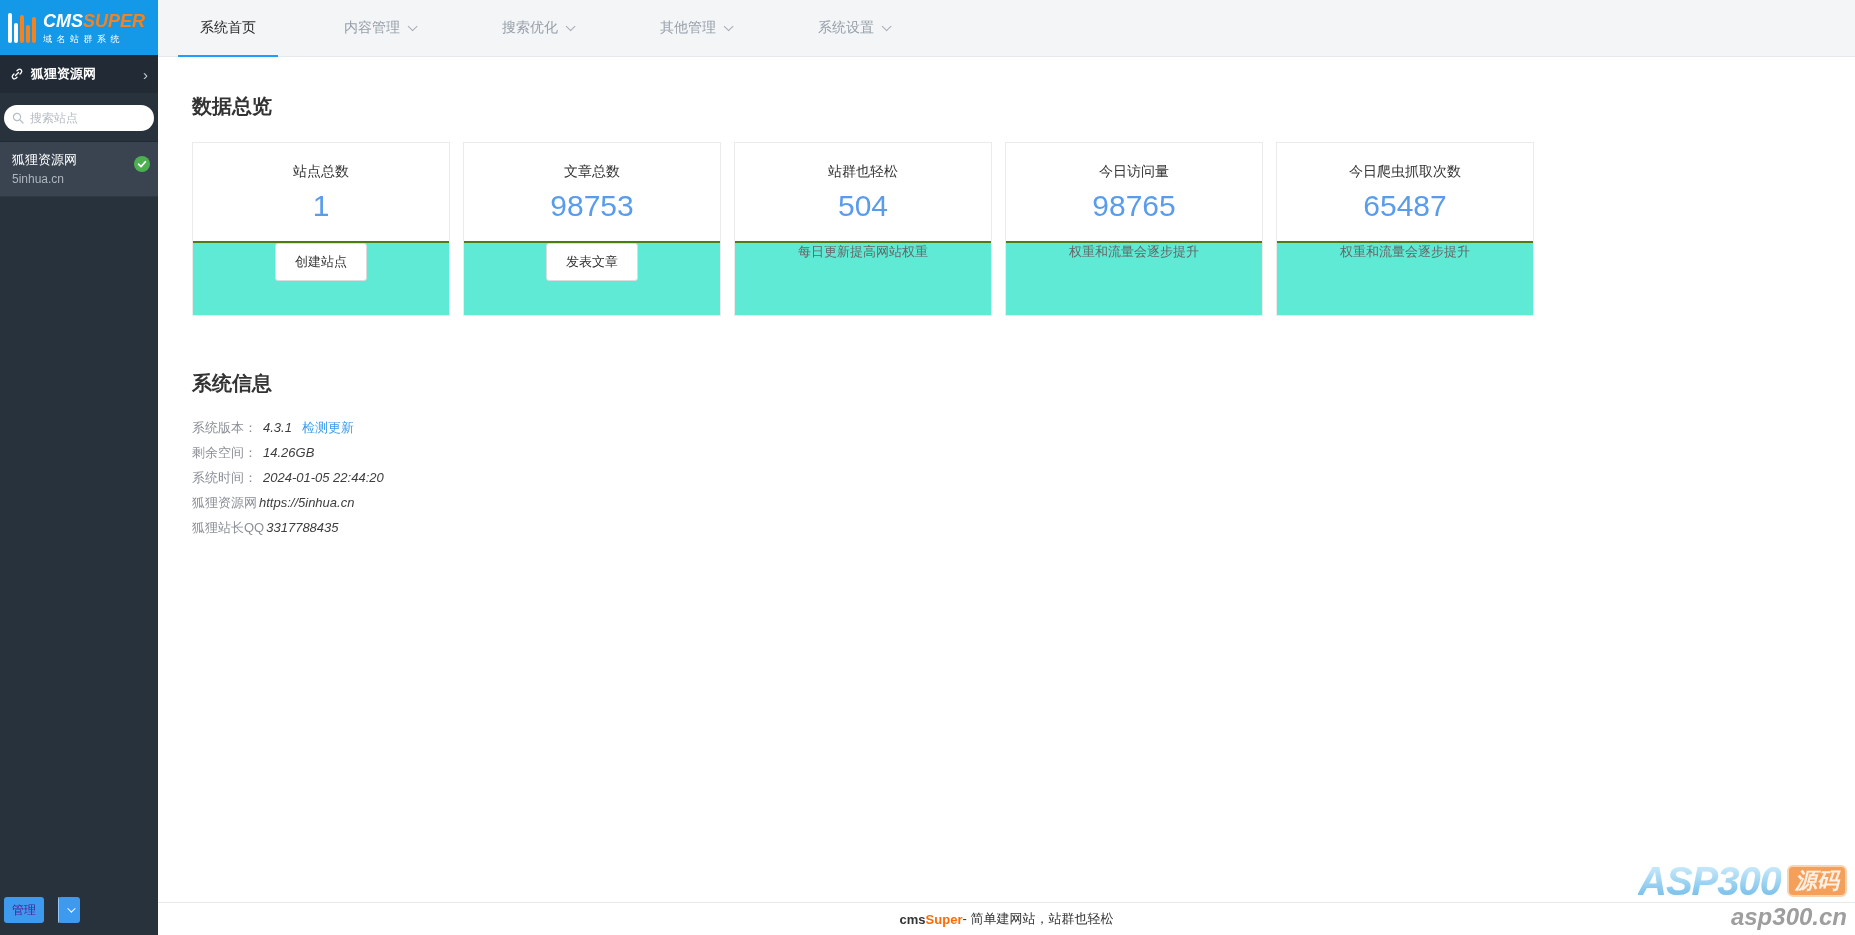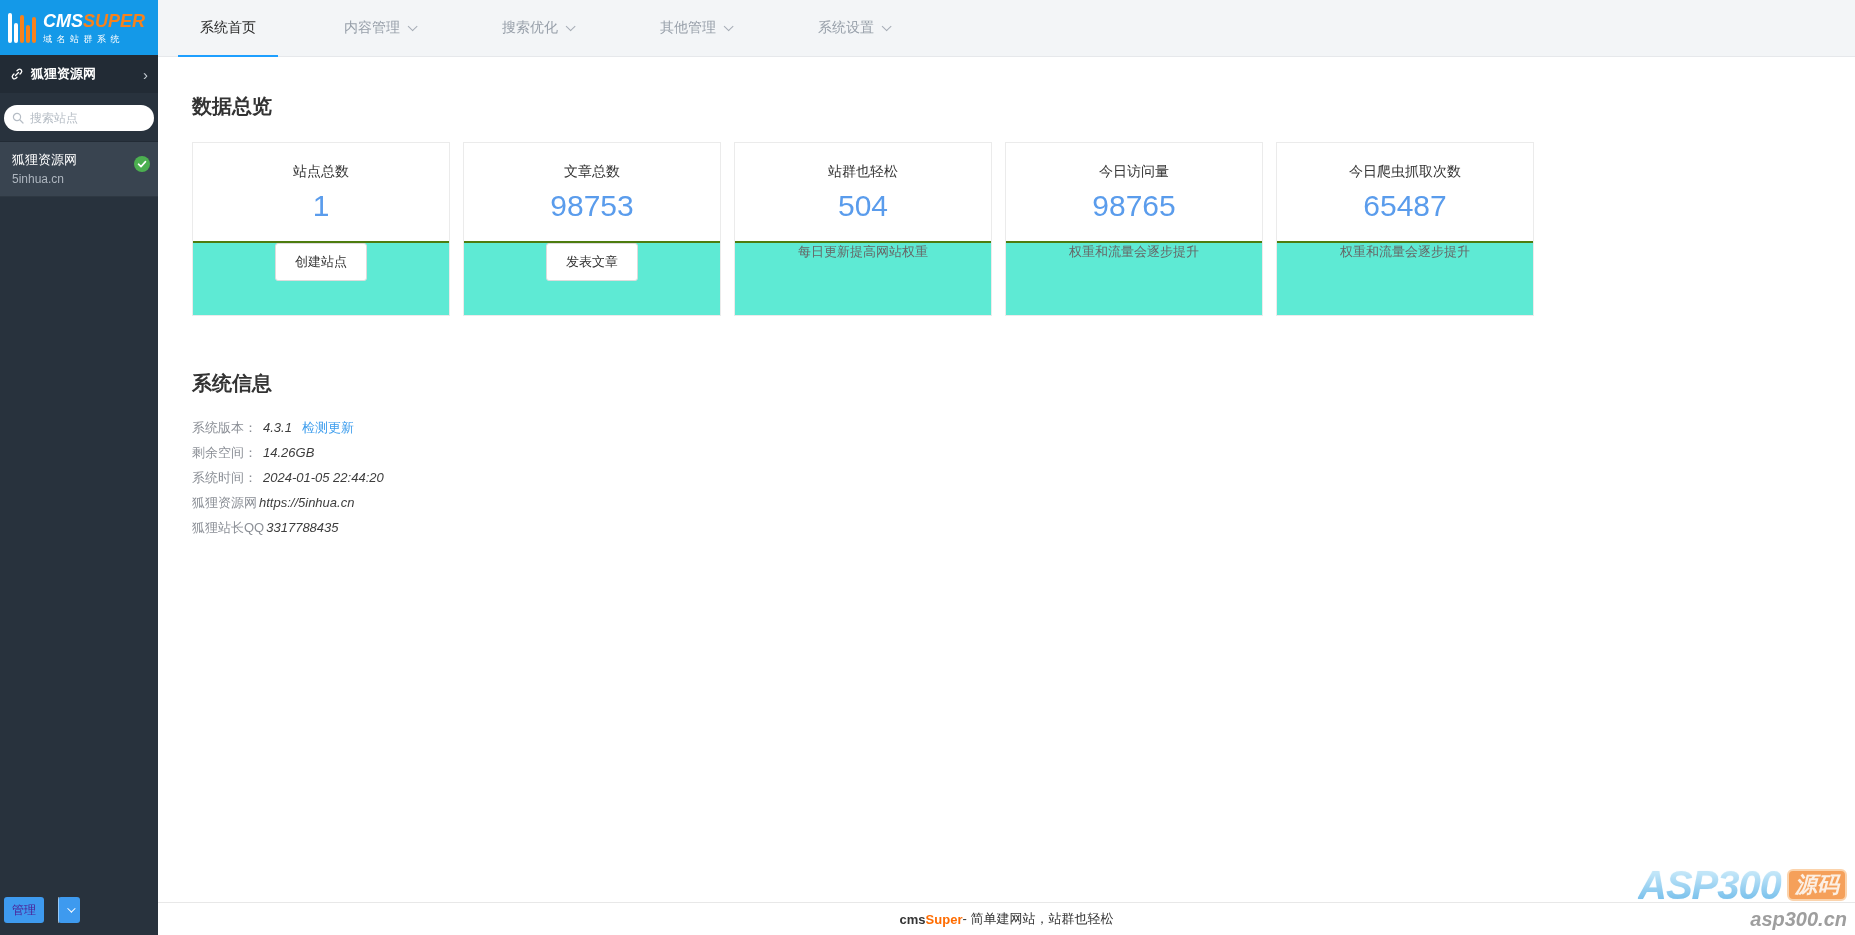--- a/index.html
+++ b/index.html
@@ -147,21 +147,21 @@
     font-size:40px; font-weight:bold; font-style:italic; letter-spacing:-1px;
     background:linear-gradient(#D8F0FB 20%, #6CB8E8 80%);
     -webkit-background-clip:text; background-clip:text; color:transparent;
     text-shadow:0 0 1px rgba(160,215,245,.4);
   }
   .wm-badge {
     background:#F5A05A; border:2px solid #FBD3AC; border-radius:6px;
     color:#FCEFE3; font-size:22px; font-weight:bold; font-style:italic;
     padding:3px 6px;
   }
-  .wm-domain { font-size:20px; font-weight:bold; font-style:italic; color:#9E9E9E; margin-top:4px; }
+  .wm-domain { font-size:24px; font-weight:bold; font-style:italic; color:#9E9E9E; margin-top:4px; }
 </style>
 </head>
 <body>
 
 <div class="sidebar">
 
   <div class="logo">
     <div class="logo-bars">
       <span class="bar-w b1"></span>
         <span class="bar-w b2"></span>

